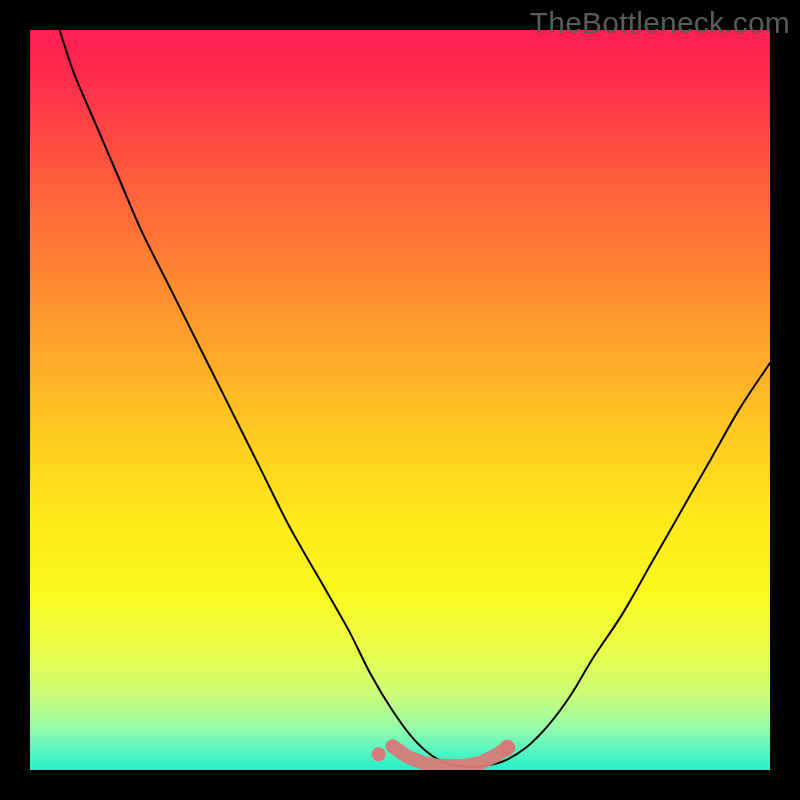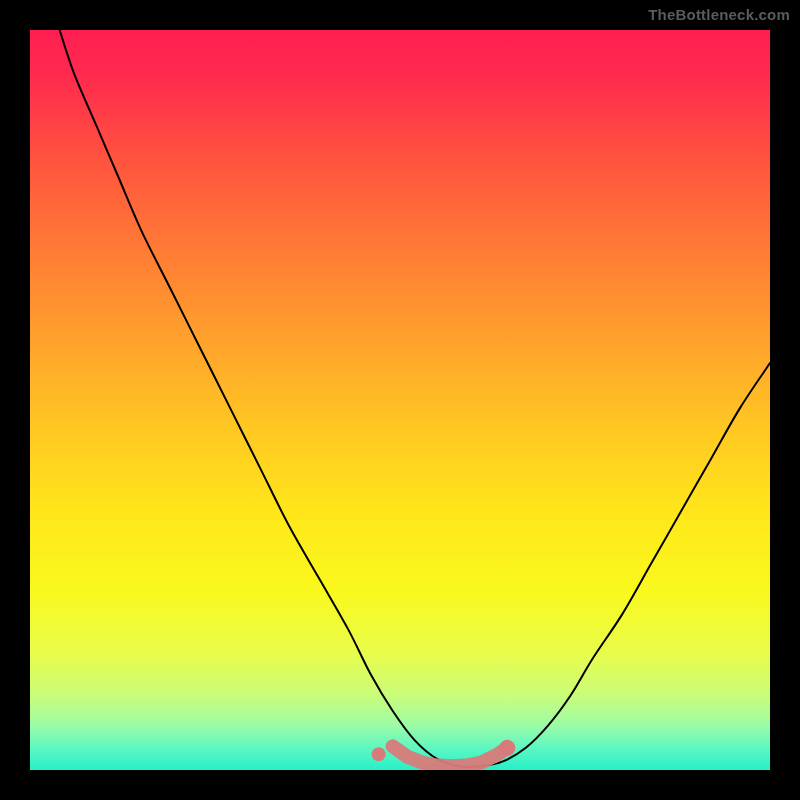--- a/index.html
+++ b/index.html
@@ -17,22 +17,22 @@
     top: 0;
     width: 800px;
     height: 800px;
     background: #000;
   }
   .watermark {
     position: absolute;
     top: 6px;
     right: 10px;
     color: #5b5b5b;
-    font-size: 15px;
-    font-weight: 700;
+    font-size: 30px;
+    font-weight: 400;
     letter-spacing: 0.2px;
     z-index: 40;
     user-select: none;
   }
   svg.plot {
     position: absolute;
     left: 30px;
     top: 30px;
     width: 740px;
     height: 740px;

